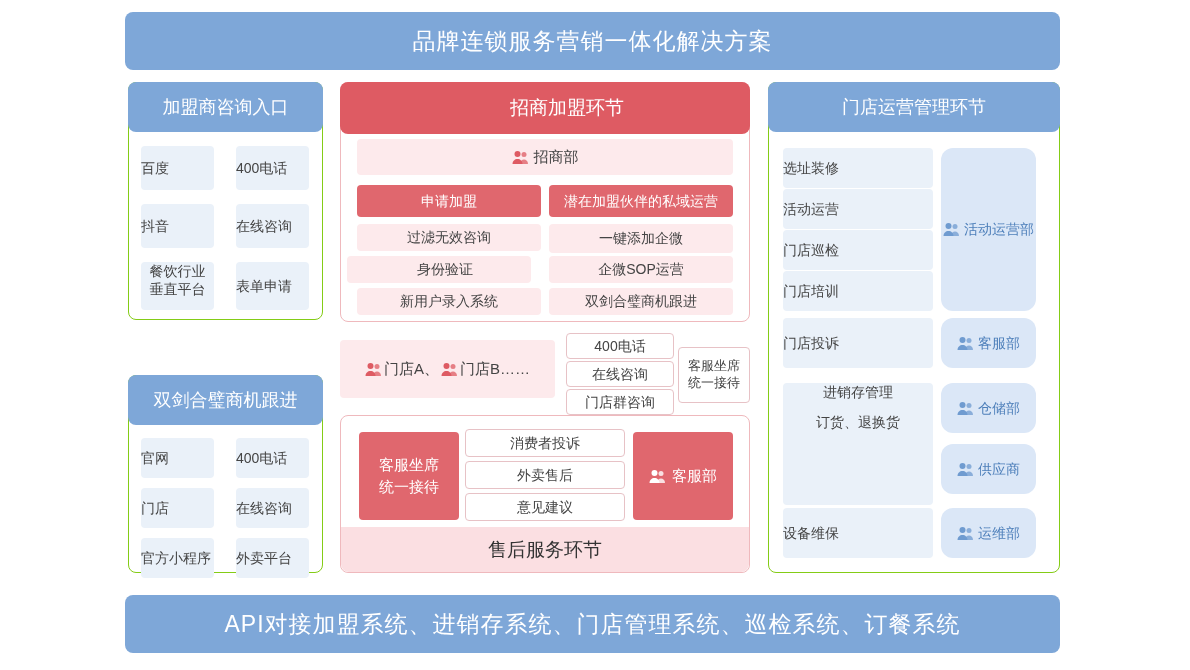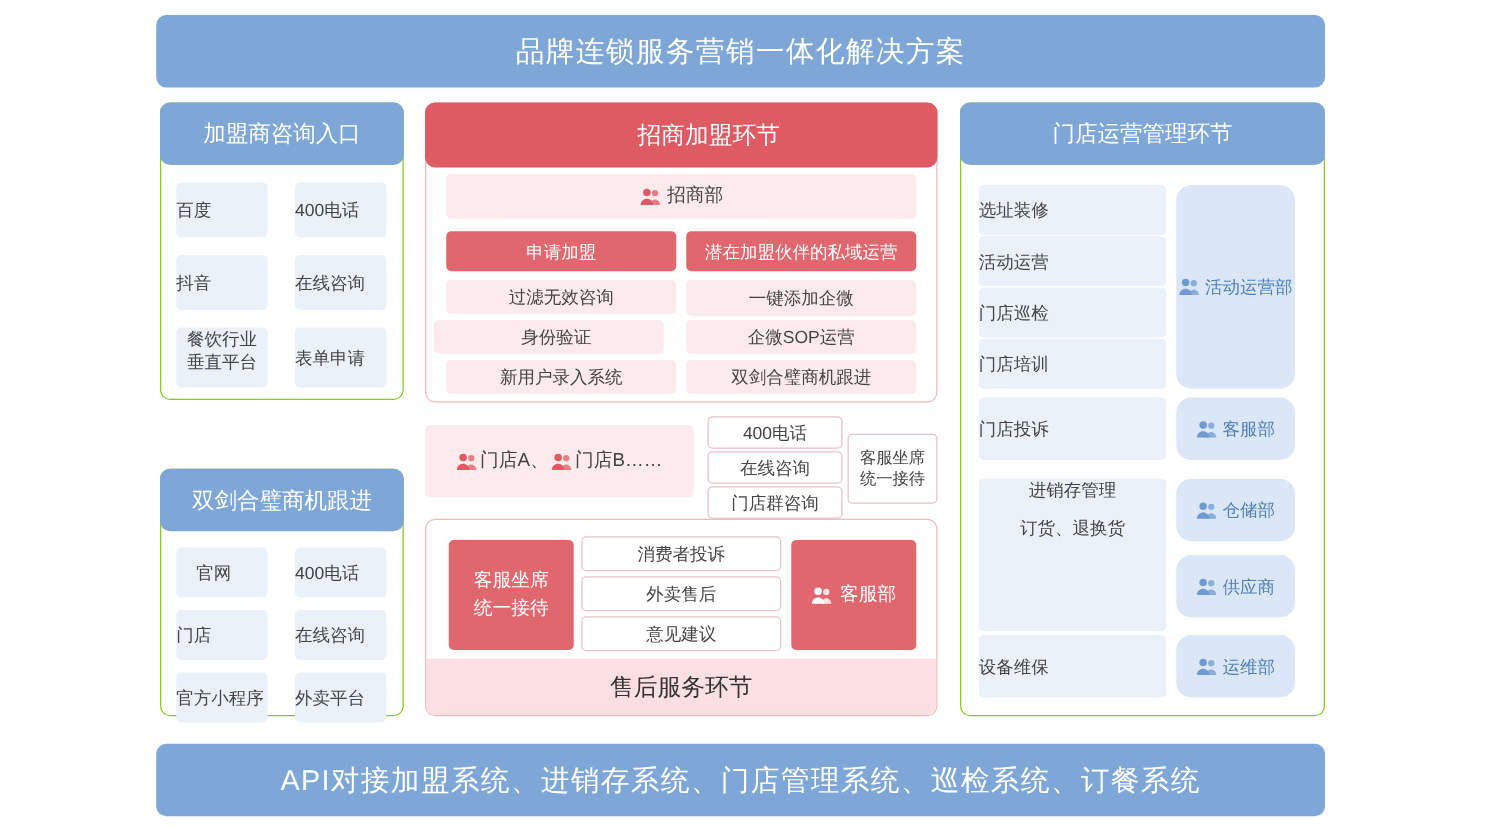--- a/index.html
+++ b/index.html
@@ -198,21 +198,21 @@
   </div>
   <div class="cellblue" style="left:236px; top:262px; width:73px; height:48px;">
     <span>表单申请</span>
   </div>
 
   <div class="panel" style="left:128px; top:375px; width:195px; height:198px;">
     <div class="panel-head">
       <span>双剑合璧商机跟进</span>
     </div>
   </div>
-  <div class="cellblue" style="left:141px; top:438px; width:73px; height:40px;padding-left:16px;">
+  <div class="cellblue" style="left:141px; top:438px; width:73px; height:40px;">
     <span>官网</span>
   </div>
   <div class="cellblue" style="left:236px; top:438px; width:73px; height:40px;">
     <span>400电话</span>
   </div>
   <div class="cellblue" style="left:141px; top:488px; width:73px; height:40px;">
     <span>门店</span>
   </div>
   <div class="cellblue" style="left:236px; top:488px; width:73px; height:40px;">
     <span>在线咨询</span>

